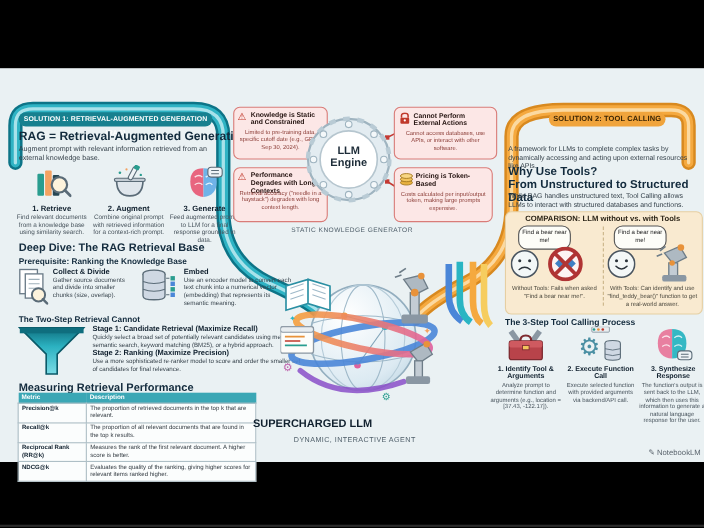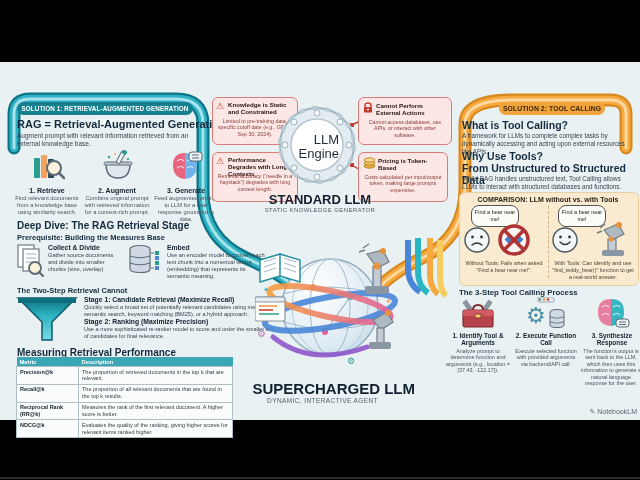--- a/index.html
+++ b/index.html
@@ -95,22 +95,22 @@
         <line x1="23" y1="8" x2="30" y2="8" stroke="#5a6b77" stroke-width="1"></line>
     </svg>
 
     <div class="abs steplbl" style="left:14px;top:125px;width:66px;font-size:7px;">1. Retrieve</div>
     <div class="abs stepdesc" style="left:14px;top:133px;width:66px;font-size:5.8px;">Find relevant documents from a knowledge base using similarity search.</div>
     <div class="abs steplbl" style="left:84px;top:125px;width:66px;font-size:7px;">2. Augment</div>
     <div class="abs stepdesc" style="left:84px;top:133px;width:66px;font-size:5.8px;">Combine original prompt with retrieved information for a context-rich prompt.</div>
     <div class="abs steplbl" style="left:153px;top:125px;width:66px;font-size:7px;">3. Generate</div>
     <div class="abs stepdesc" style="left:153px;top:133px;width:66px;font-size:5.8px;">Feed augmented prompt to LLM for a final response grounded in data.</div>
 
-    <div class="abs h1" style="left:17px;top:158px;font-size:10px;">Deep Dive: The RAG Retrieval Stage</div>
-    <div class="abs h1" style="left:17px;top:171px;font-size:7.5px;">Prerequisite: Building the Measures Base</div>
+    <div class="abs h1" style="left:17px;top:158px;font-size:10px;">Deep Dive: The RAG Retrieval Base</div>
+    <div class="abs h1" style="left:17px;top:171px;font-size:7.5px;">Prerequisite: Ranking the Knowledge Base</div>
 
     <svg class="abs" width="28" height="34" viewBox="0 0 28 34" style="left:16px;top:181px;">
       <rect x="2" y="2" width="16" height="22" fill="#fff" stroke="#6b7b88" stroke-width="1.2"></rect>
       <rect x="7" y="6" width="16" height="22" fill="#fff" stroke="#6b7b88" stroke-width="1.2"></rect>
       <line x1="10" y1="11" x2="20" y2="11" stroke="#9fb0ba" stroke-width="1"></line>
         <line x1="10" y1="15" x2="20" y2="15" stroke="#9fb0ba" stroke-width="1"></line>
       <line x1="10" y1="19" x2="20" y2="19" stroke="#9fb0ba" stroke-width="1"></line>
       <circle cx="19" cy="25" r="6" fill="#fdf3dc" stroke="#5a6b77" stroke-width="1.8"></circle>
       <line x1="23" y1="29" x2="27" y2="33" stroke="#5a6b77" stroke-width="2.2" stroke-linecap="round"></line>
     </svg>
@@ -214,23 +214,22 @@
           <circle cx="40" cy="72" r="3"></circle>
           <circle cx="8" cy="40" r="3"></circle>
           <circle cx="72" cy="40" r="3"></circle>
         <circle cx="17" cy="17" r="3"></circle>
           <circle cx="63" cy="17" r="3"></circle>
           <circle cx="17" cy="63" r="3"></circle>
           <circle cx="63" cy="63" r="3"></circle>
       </g>
       <circle cx="40" cy="40" r="26" fill="#ffffff" stroke="#b6c6cf" stroke-width="1.5"></circle>
     </svg>
-    <div class="abs" style="left:295px;top:71px;width:44px;text-align:right;font-size:13px;font-weight:normal;color:#1d2c38;line-height:1.05;">LLM Engine</div>
-
-    <div class="abs ttl" style="left:250px;top:130px;width:140px;text-align:center;font-size:13px;">STANDARD LLM</div>
+    <div class="abs" style="left:295px;top:71px;width:44px;text-align:center;font-size:10px;font-weight:bold;color:#1d2c38;line-height:1.05;">LLM Engine</div>
+
     <div class="abs" style="left:250px;top:145px;width:140px;text-align:center;font-size:6px;color:#51606b;letter-spacing:.4px;">STATIC KNOWLEDGE GENERATOR</div>
 
     <svg class="abs" width="150" height="135" viewBox="0 0 150 135" style="left:255px;top:180px;">
       <defs>
         <radialGradient id="gg" cx=".35" cy=".3" r=".9">
           <stop offset="0" stop-color="#ffffff"></stop>
             <stop offset=".7" stop-color="#dceaf2"></stop>
             <stop offset="1" stop-color="#b9d2e0"></stop>
         </radialGradient>
         <linearGradient id="ring2" x1="0" y1="0" x2="1" y2="0">
@@ -270,26 +269,25 @@
         <rect x="122" y="86" width="7" height="16" fill="#c3ccd4" stroke="#6e7d88" stroke-width="1.2"></rect>
         <rect x="114" y="100" width="22" height="7" rx="2" fill="#8a97a3"></rect>
         <circle cx="133" cy="71" r="3" fill="#e8923a"></circle>
       </g>
       <text x="2" y="95" font-size="10" fill="#c06bb0">⚙</text>
       <text x="92" y="122" font-size="9" fill="#2a9d8f">⚙</text>
       <text x="130" y="62" font-size="8" fill="#f4a261">✦</text>
         <text x="8" y="50" font-size="7" fill="#2ab5c3">✦</text>
     </svg>
 
-    <div class="abs ttl" style="left:230px;top:318px;width:185px;text-align:right;font-size:15px;">SUPERCHARGED LLM</div>
+    <div class="abs ttl" style="left:230px;top:318px;width:185px;text-align:left;font-size:10px;">SUPERCHARGED LLM</div>
     <div class="abs" style="left:230px;top:335px;width:185px;text-align:center;font-size:6.5px;color:#51606b;letter-spacing:.4px;">DYNAMIC, INTERACTIVE AGENT</div>
 
     <div class="abs pill" style="left:499px;top:40px;width:106px;height:13px;background:#f0a43c;color:#3d2603;font-size:6.8px;">SOLUTION 2: TOOL CALLING</div>
 
-    <div class="abs h1" style="left:462px;top:57px;font-size:10.5px;">What is Tool Calling?</div>
     <div class="abs body" style="left:462px;top:70px;width:172px;font-size:6.3px;line-height:1.25;">A framework for LLMs to complete complex tasks by dynamically accessing and acting upon external resources like APIs.</div>
     <div class="abs h1" style="left:462px;top:88px;font-size:10.5px;">Why Use Tools?</div>
     <div class="abs h1" style="left:462px;top:100px;font-size:10.5px;">From Unstructured to Structured Data</div>
     <div class="abs body" style="left:462px;top:113px;width:172px;font-size:6.3px;line-height:1.25;">While RAG handles unstructured text, Tool Calling allows LLMs to interact with structured databases and functions.</div>
 
     <div class="abs" style="left:459px;top:130px;width:178px;height:92px;background:#f9ead0;border:1px solid #e6cfa2;border-radius:6px;"></div>
     <div class="abs" style="left:459px;top:134px;width:178px;text-align:center;font-size:7px;font-weight:bold;color:#2b2417;">COMPARISON: LLM without vs. with Tools</div>
     <div class="abs" style="left:548px;top:144px;width:0;height:72px;border-left:1px dashed #c9b488;"></div>
 
     <div class="abs bubble" style="left:471px;top:143px;width:42px;">Find a bear near me!</div>

